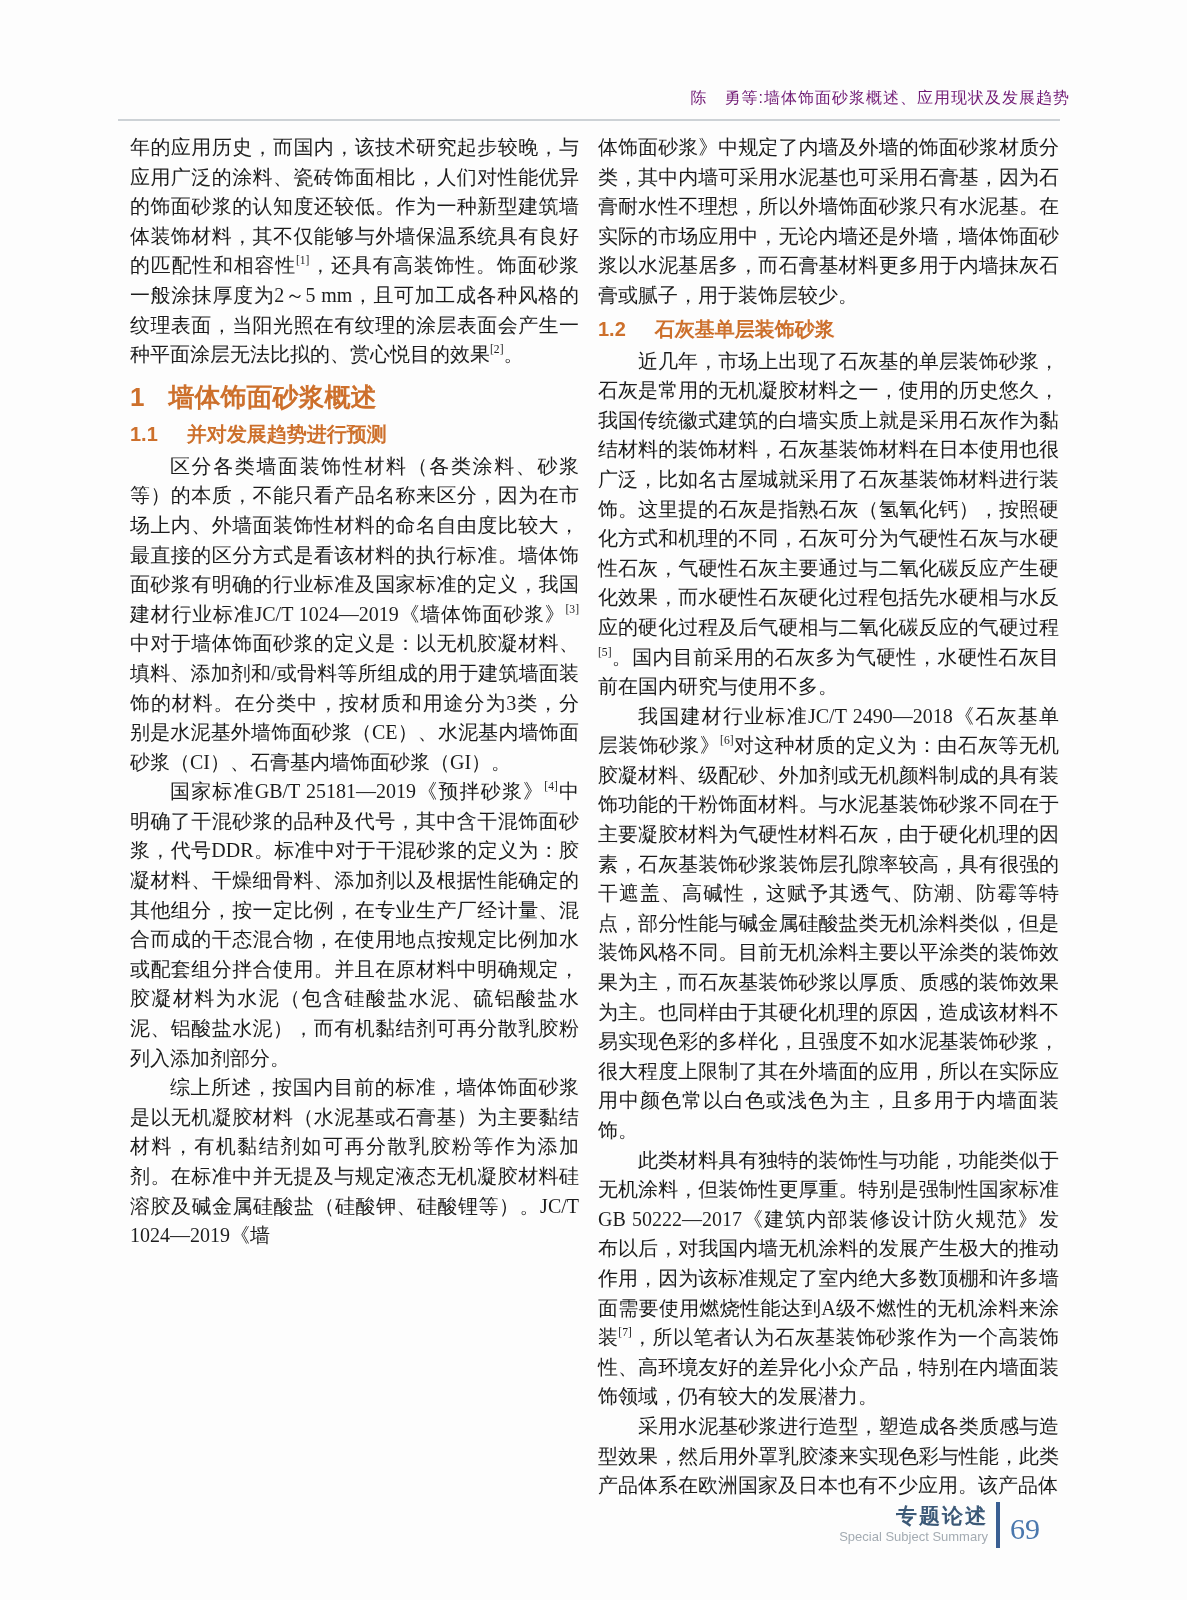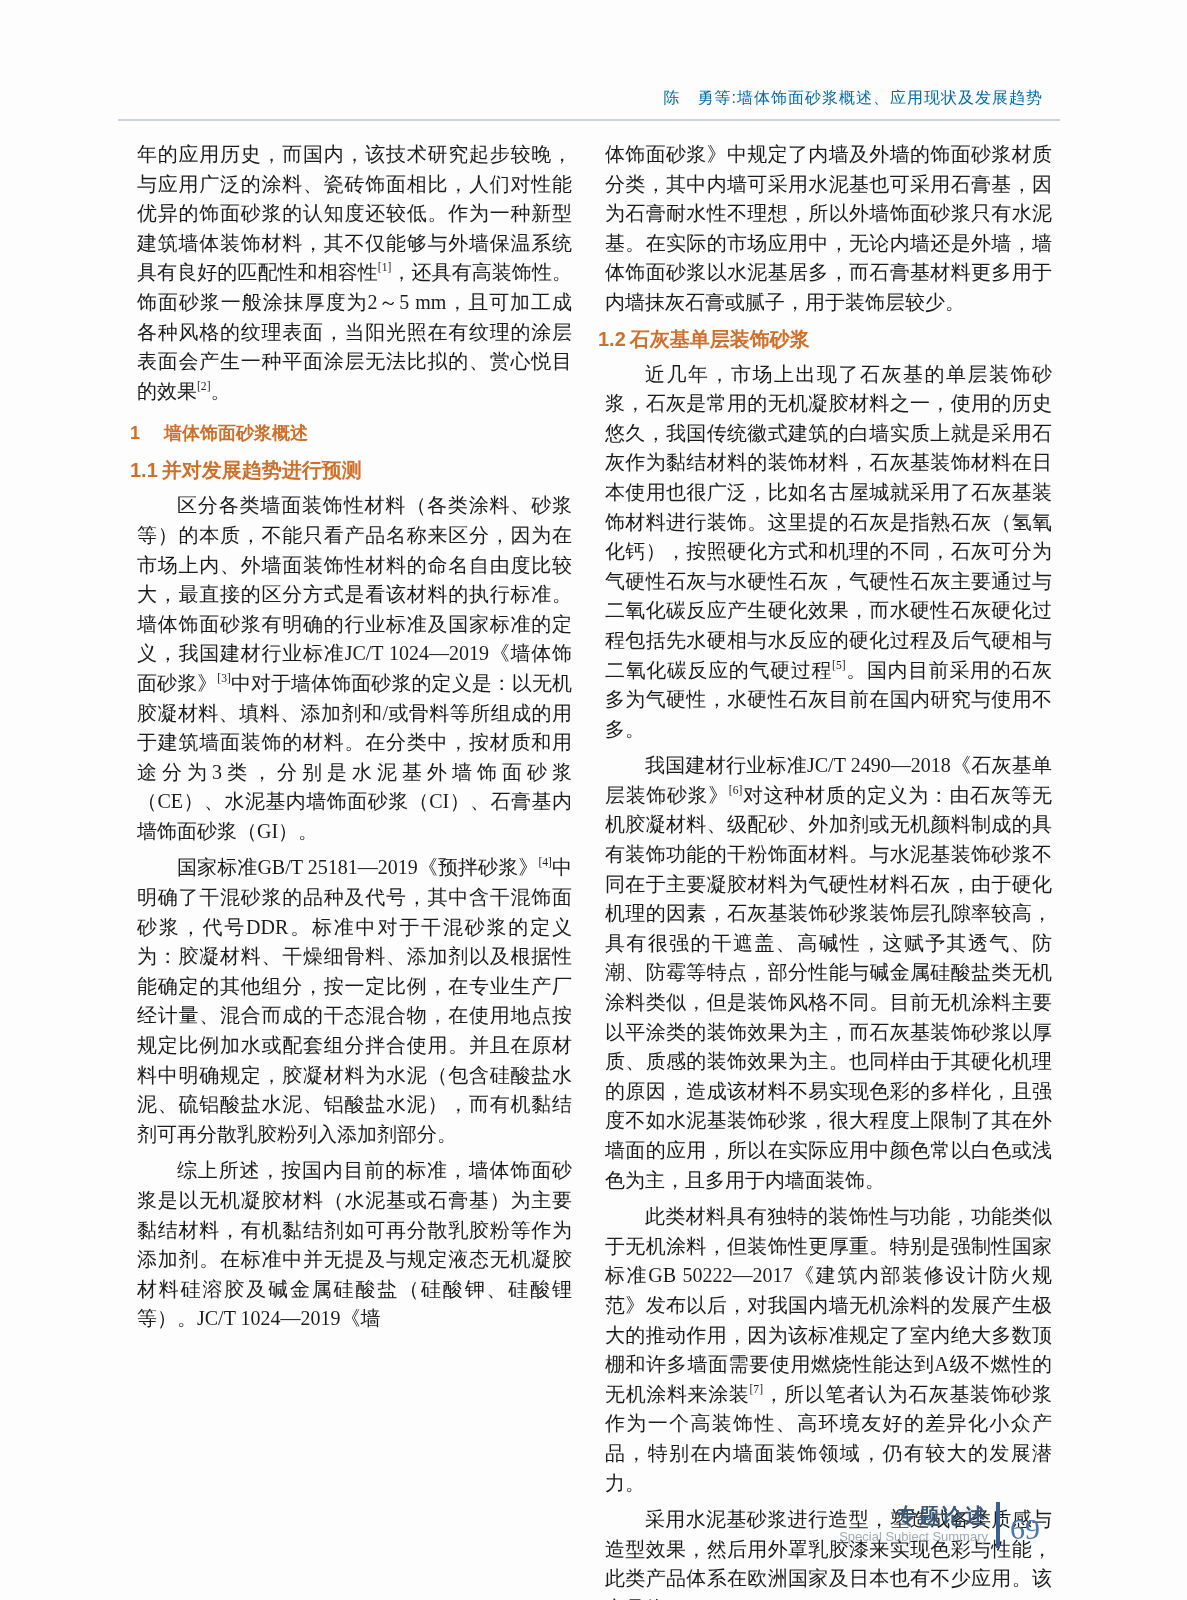--- a/index.html
+++ b/index.html
@@ -5,54 +5,54 @@
   html,body{margin:0;padding:0;background:#ffffff;}
   .page{
     position:relative;
     width:1187px;height:1600px;
     background:#fdfdfd;
     overflow:hidden;
     font-family:"Liberation Serif","DejaVu Serif",serif;
     color:#1c1c1c;
   }
   .running-header{
-    position:absolute;top:88px;right:144px;
+    position:absolute;top:88px;right:117px;
     font-family:"Liberation Sans","DejaVu Sans",sans-serif;
-    font-size:16px;color:#0369a1;letter-spacing:1px;
+    font-size:16px;color:#701a75;letter-spacing:1px;
     white-space:nowrap;
   }
   .header-rule{
     position:absolute;top:119px;left:118px;width:942px;height:2px;
     background:#cdd2d6;
   }
   .col{position:absolute;top:133px;}
   .col-left{left:130px;width:449px;}
   .col-right{left:598px;width:461px;}
   p.body-text{
-    margin:7px;
+    margin:0;
     font-size:20px;line-height:29.6px;
     text-align:justify;
     text-justify:inter-ideograph;
   }
   p.indent{text-indent:2em;}
   sup.ref{font-size:0.58em;vertical-align:super;line-height:0;}
   .sec-h1{
     margin:10px 0 6px 0;
     font-family:"Liberation Sans","DejaVu Sans",sans-serif;
-    font-size:18px;font-weight:bold;color:#cd702c;
+    font-size:26px;font-weight:bold;color:#cd702c;
     line-height:34px;
   }
   .sec-h1 .sec-num{margin-right:24px;}
   .sec-h2{
     margin:4px 0 4px 0;
     font-family:"Liberation Sans","DejaVu Sans",sans-serif;
     font-size:20px;font-weight:bold;color:#cd702c;
     line-height:28px;
   }
-  .sec-h2 .sec-num{margin-right:4px;}
+  .sec-h2 .sec-num{margin-right:29px;}
   .footer{
     position:absolute;top:1498px;right:147px;
     display:flex;align-items:center;
   }
   .footer-labels{text-align:right;}
   .footer-cn{
     font-family:"Liberation Sans","DejaVu Sans",sans-serif;
     font-size:21px;font-weight:bold;color:#3c5977;letter-spacing:2px;
     line-height:24px;
   }

